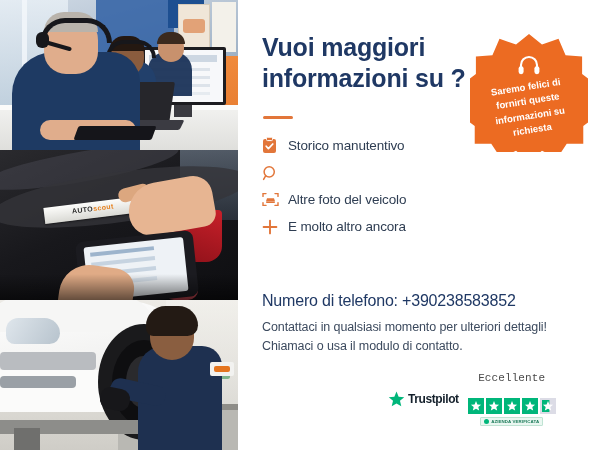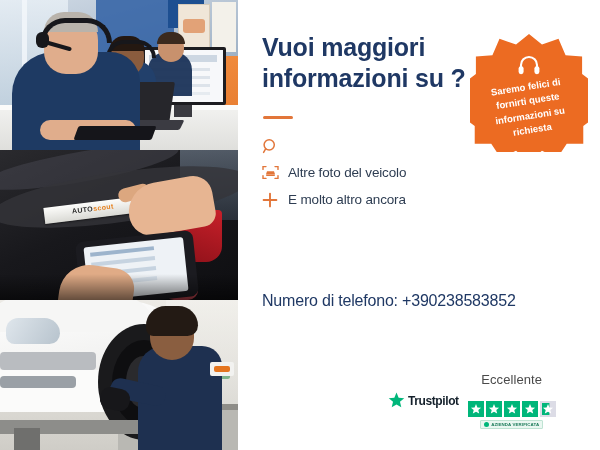--- a/index.html
+++ b/index.html
@@ -119,21 +119,21 @@
 
   
   .phone{position:absolute;left:24px;top:292px;font-size:16px;font-weight:normal;color:#1f3864;letter-spacing:-.2px;}
   .sub{position:absolute;left:24px;top:318px;width:330px;font-size:12.5px;line-height:1.55;color:#3c4a5e;letter-spacing:-.1px;}
 
   
   .tp{position:absolute;left:150px;top:372px;display:flex;align-items:center;gap:9px;}
   .tp .logo{display:flex;align-items:center;gap:3px;}
   .tp .tpname{font-size:12px;font-weight:bold;color:#14202b;letter-spacing:-.4px;}
   .tp .rt{display:flex;flex-direction:column;align-items:center;}
-  .tp .exc{font-size:13px;color:#4a4a4a;margin-bottom:14px;letter-spacing:.1px;}
+  .tp .exc{font-size:11px;color:#4a4a4a;margin-bottom:14px;letter-spacing:.1px;font-family:Liberation Mono, monospace;}
   .tp .stars{display:flex;gap:2px;}
   .tp .st{width:16px;height:16px;background:#00b67a;display:flex;align-items:center;justify-content:center;}
   .tp .st.half{background:#dcdce6;}
   .tp .vb{margin-top:3px;display:flex;align-items:center;gap:2px;background:#eaf7f1;border:1px solid #bfe3d3;border-radius:1px;padding:1px 3px;}
   .tp .vb .vbt{font-size:4.4px;color:#1b7a59;letter-spacing:.1px;font-weight:bold;}
   .tp .vb .vbi{width:5px;height:5px;border-radius:50%;background:#00b67a;}
 </style>
 </head>
 <body>
 
@@ -232,20 +232,30 @@
       <svg class="hs" viewBox="0 0 24 22">
         <path d="M4 14v-3a8 8 0 0 1 16 0v3" fill="none" stroke="#fff" stroke-width="2.1" stroke-linecap="round"></path>
         <rect x="1.6" y="12.2" width="5" height="8" rx="2.4" fill="#fff"></rect>
         <rect x="17.4" y="12.2" width="5" height="8" rx="2.4" fill="#fff"></rect>
       </svg>
       <div class="bt">Saremo felici di fornirti queste informazioni su richiesta</div>
     </div>
 
     <div class="bullets">
 
+      <div class="bi">
+        <span class="ic">
+          <svg width="15" height="17" viewBox="0 0 15 17">
+            <rect x="1" y="2" width="13" height="14" rx="2" fill="#e2763a"></rect>
+            <rect x="4.5" y="0.2" width="6" height="3.4" rx="1" fill="#e2763a" stroke="#fff" stroke-width="1"></rect>
+            <path d="M4.2 9.2l2.2 2.4 4.4-4.6" fill="none" stroke="#fff" stroke-width="1.7" stroke-linecap="round" stroke-linejoin="round"></path>
+          </svg>
+        </span>
+        <span class="lb">Storico manutentivo</span>
+      </div>
 
 
       <div class="bi">
         <span class="ic">
           <svg width="16" height="16" viewBox="0 0 16 16">
             <circle cx="7.2" cy="6.8" r="5.1" fill="none" stroke="#e2763a" stroke-width="1.5"></circle>
             <path d="M3.6 10.8L1.6 14.4" stroke="#e2763a" stroke-width="1.5" stroke-linecap="round"></path>
           </svg>
         </span>
       </div>
@@ -266,20 +276,24 @@
           <svg width="16" height="16" viewBox="0 0 16 16">
             <path d="M8 1.6v12.8M1.6 8h12.8" stroke="#e2763a" stroke-width="1.9" stroke-linecap="round"></path>
           </svg>
         </span>
         <span class="lb">E molto altro ancora</span>
       </div>
 
     </div>
 
     <div class="phone">Numero di telefono: +390238583852</div>
+    <div class="sub">
+      <span>Contattaci in qualsiasi momento per ulteriori dettagli!</span><br>
+      <span>Chiamaci o usa il modulo di contatto.</span>
+    </div>
 
     <div class="tp">
       <div class="logo">
         <svg width="17" height="17" viewBox="0 0 17 17">
           <path d="M8.5 0.6l2.15 5.2 5.6.42-4.28 3.64 1.33 5.45L8.5 12.4 3.7 15.31l1.33-5.45L.75 6.22l5.6-.42z" fill="#00b67a"></path>
         </svg>
         <span class="tpname">Trustpilot</span>
       </div>
       <div class="rt">
         <div class="exc">Eccellente</div>

